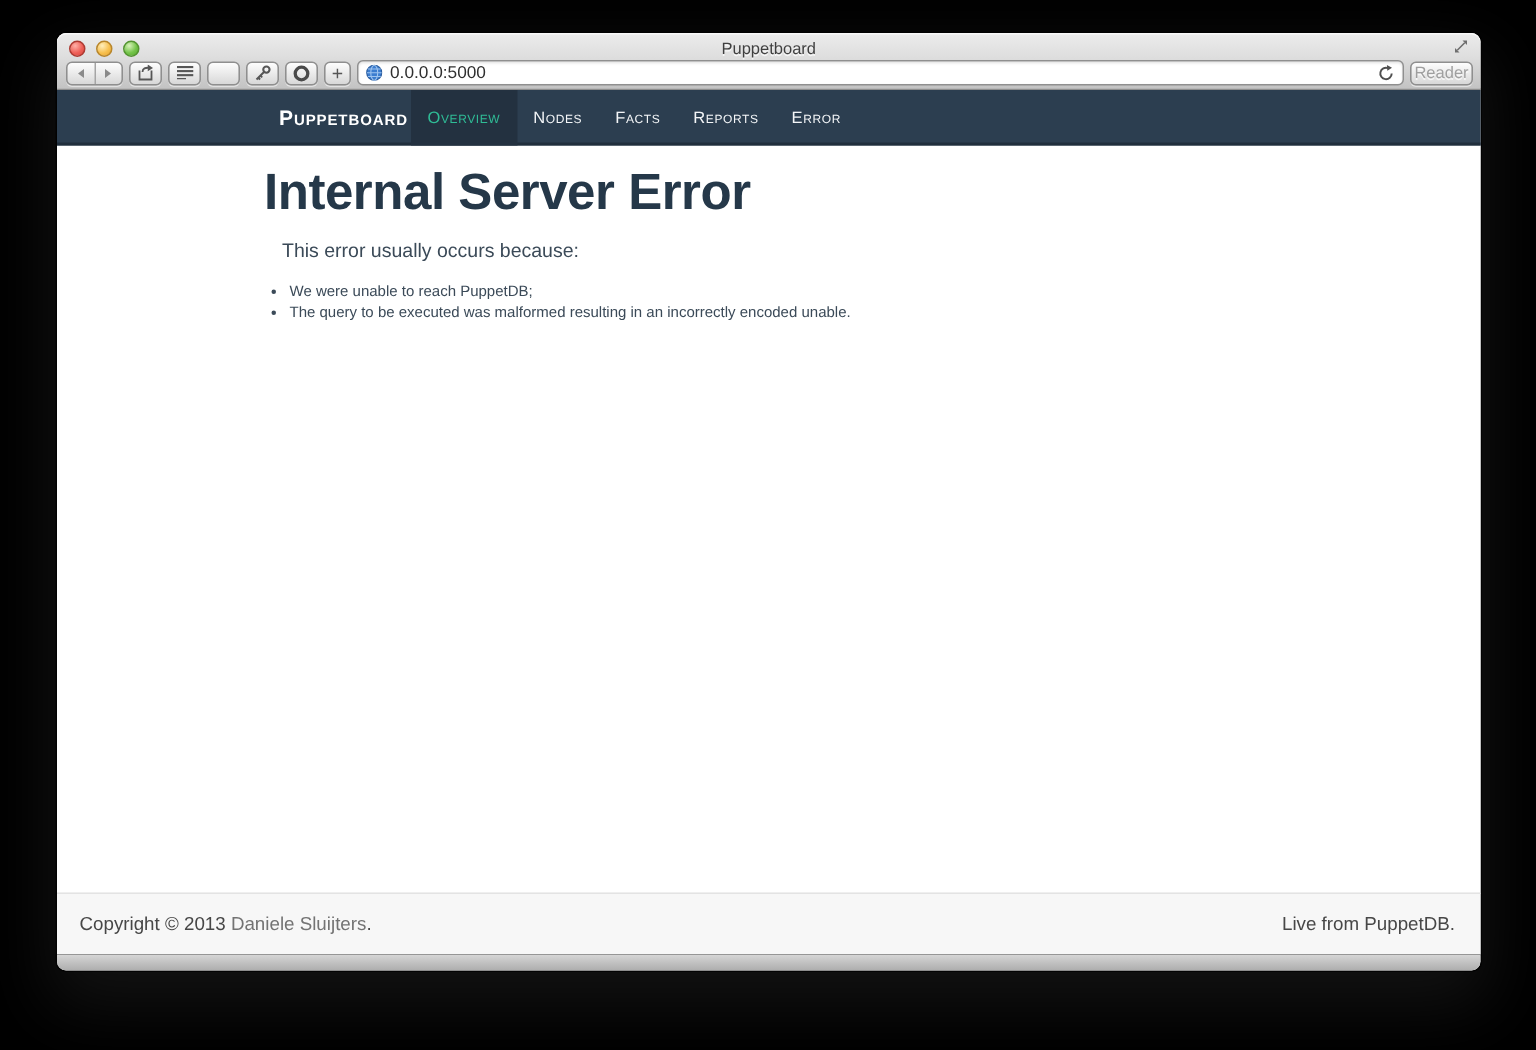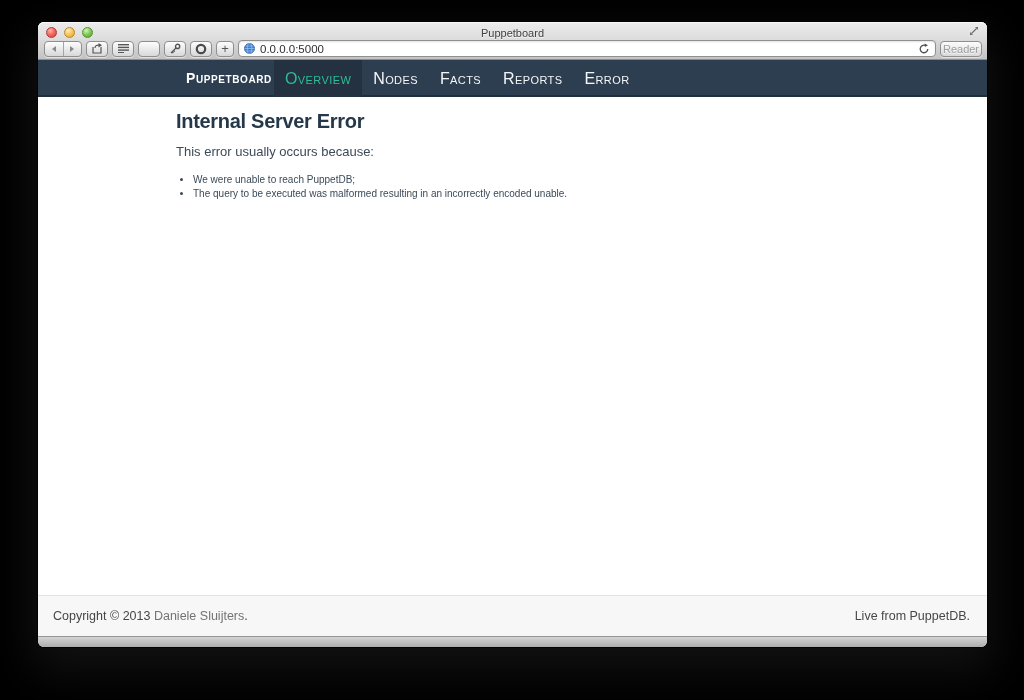--- a/index.html
+++ b/index.html
@@ -125,45 +125,45 @@
     height: 35px;
     display: flex;
   }
   .tab {
     height: 37px;
     margin-bottom: -2px;
     padding: 0 11px;
     display: flex;
     align-items: center;
     color: #f4f6f8;
-    font-size: 16px;
+    font-size: 11px;
     font-variant: small-caps;
     letter-spacing: 0.4px;
     text-decoration: none;
     cursor: pointer;
   }
   .tab.active { background: #233140; color: #2fbc96; }
 
   
   .content {
     flex: 1 1 auto;
     background: #fff;
     padding: 13px 40px 0 138px;
     color: #3b4a58;
     overflow: hidden;
   }
   .content h1 {
-    font-size: 20px;
+    font-size: 34px;
     font-weight: 700;
     letter-spacing: -0.3px;
     color: #253849;
     margin: 0 0 11px;
     line-height: 1.1;
   }
-  .content p { font-size: 13px; line-height: 1.35; margin: 0 0 13px; }
+  .content p { font-size: 13px; line-height: 1.35; margin: 0 12px 13px; }
   .content ul { margin: 13px 0 13px 0; padding-left: 17px; }
   .content li { font-size: 10px; line-height: 1.2; margin: 2px 0; }
 
   
   .page-footer {
     flex: 0 0 41px;
     background: #f7f7f7;
     border-top: 1px solid #e3e3e3;
     display: flex;
     align-items: center;

